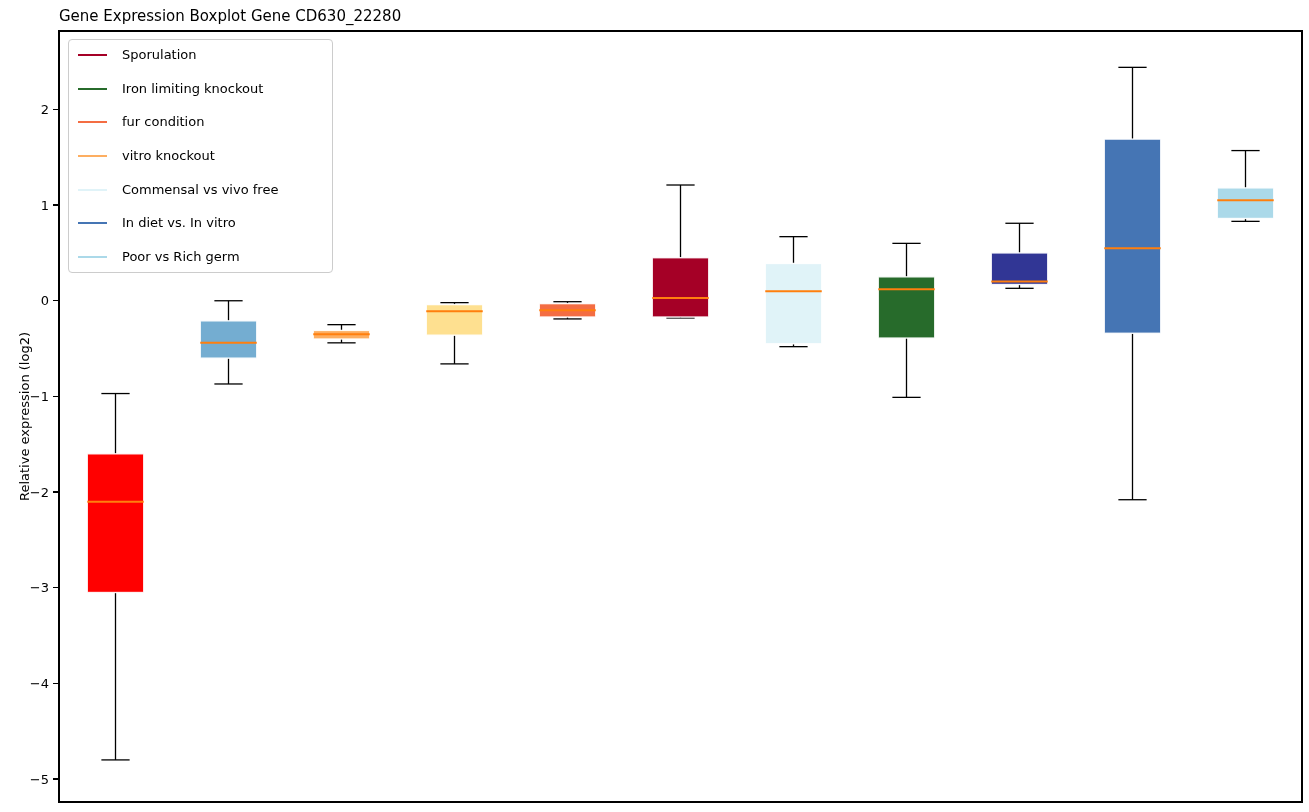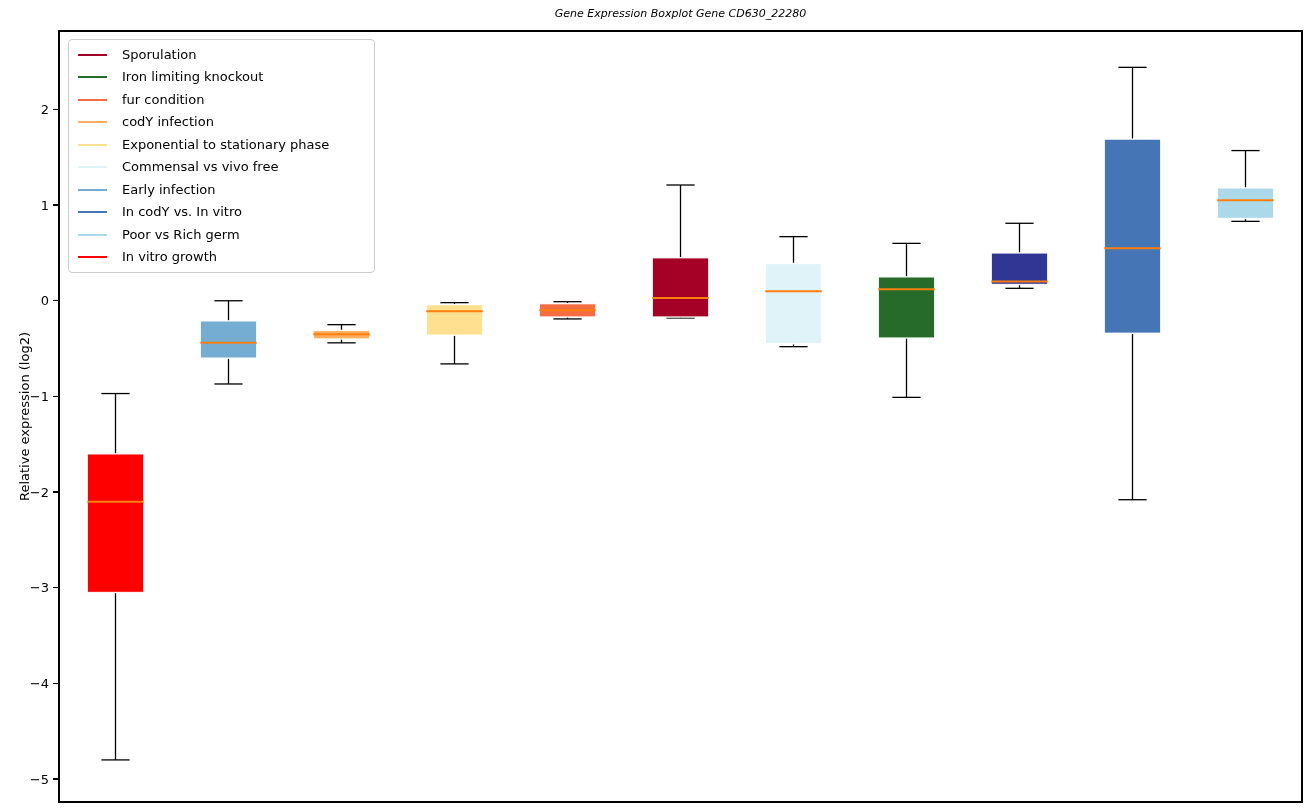--- a/index.html
+++ b/index.html
@@ -10,42 +10,41 @@
     background: #ffffff;
     font-family: "DejaVu Sans", "Liberation Sans", sans-serif;
     color: #000;
     overflow: hidden;
   }
   .chart-title {
     position: absolute;
     left: 59px;
     top: 7px;
     width: 1243px;
-    text-align: center;
-    font-size: 11px;
+    text-align: left;
+    font-size: 15px;
     color: #000;
-    font-style: italic;
   }
   .y-axis-label {
     position: absolute;
     left: -66px;
     top: 409px;
     width: 180px;
     text-align: center;
     font-size: 13px;
     transform: rotate(-90deg);
     transform-origin: center center;
     white-space: nowrap;
   }
   svg.plot { position: absolute; left: 0; top: 0; }
   .legend {
     position: absolute;
     left: 68px;
     top: 39px;
-    width: 307px;
+    width: 265px;
     height: 234px;
     box-sizing: border-box;
     background: rgba(255,255,255,0.9);
     border: 1px solid #cccccc;
     border-radius: 4px;
     padding: 5px 8px 5px 9px;
     display: flex;
     flex-direction: column;
     justify-content: space-between;
   }
@@ -193,41 +192,29 @@
     <div class="legend-row">
       <span class="legend-swatch" style="background: rgb(39, 107, 43);"></span>
       <span class="legend-label">Iron limiting knockout</span>
     </div>
     <div class="legend-row">
       <span class="legend-swatch" style="background: rgb(244, 109, 67);"></span>
       <span class="legend-label">fur condition</span>
     </div>
     <div class="legend-row">
       <span class="legend-swatch" style="background: rgb(253, 174, 97);"></span>
-      <span class="legend-label">codY infection</span>
-    </div>
-    <div class="legend-row">
-      <span class="legend-swatch" style="background: rgb(254, 224, 144);"></span>
-      <span class="legend-label">Exponential to stationary phase</span>
+      <span class="legend-label">vitro knockout</span>
     </div>
     <div class="legend-row">
       <span class="legend-swatch" style="background: rgb(224, 243, 248);"></span>
       <span class="legend-label">Commensal vs vivo free</span>
     </div>
     <div class="legend-row">
-      <span class="legend-swatch" style="background: rgb(116, 173, 209);"></span>
-      <span class="legend-label">Early infection</span>
-    </div>
-    <div class="legend-row">
       <span class="legend-swatch" style="background: rgb(69, 117, 180);"></span>
-      <span class="legend-label">In codY vs. In vitro</span>
+      <span class="legend-label">In diet vs. In vitro</span>
     </div>
     <div class="legend-row">
       <span class="legend-swatch" style="background: rgb(171, 217, 233);"></span>
       <span class="legend-label">Poor vs Rich germ</span>
     </div>
-    <div class="legend-row">
-      <span class="legend-swatch" style="background: rgb(255, 0, 0);"></span>
-      <span class="legend-label">In vitro growth</span>
-    </div>
   </div>
 
 </div>
 
 </body></html>

